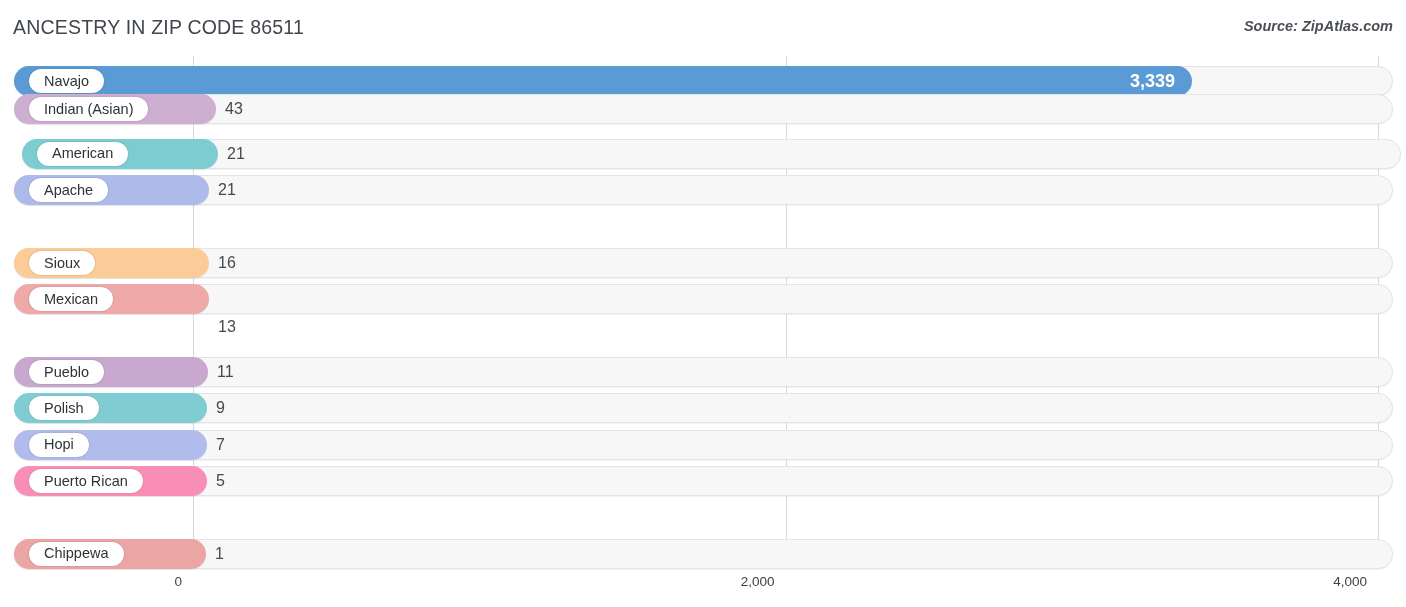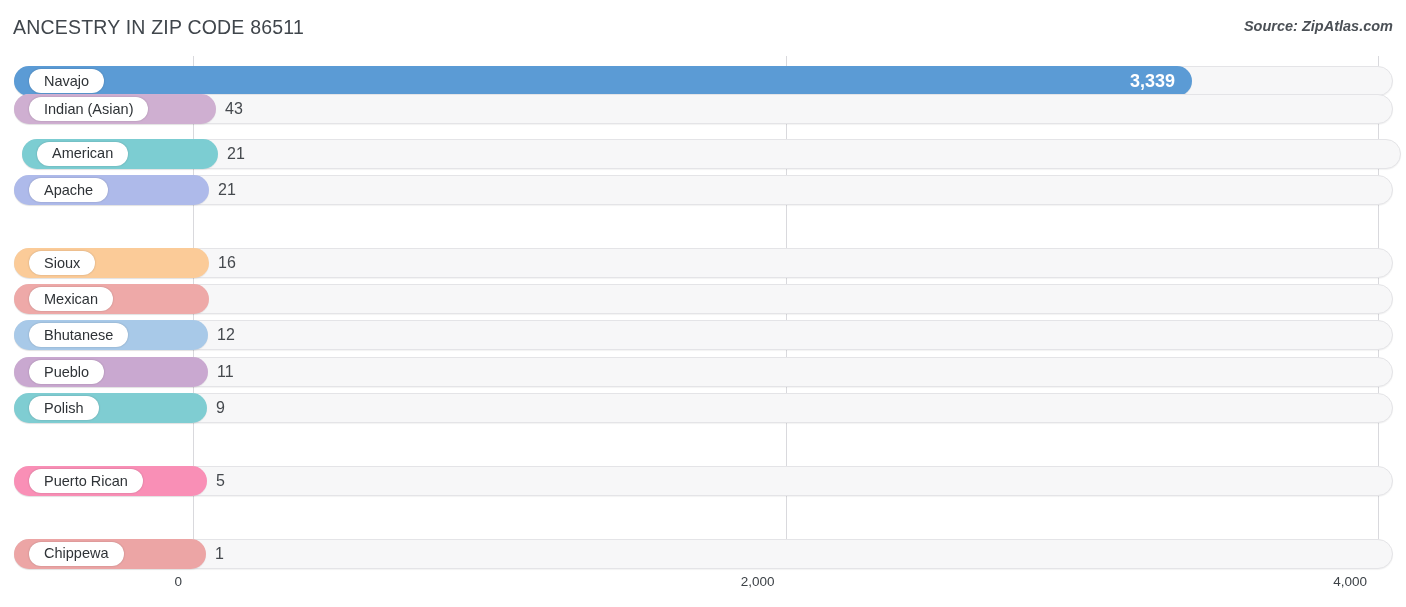--- a/index.html
+++ b/index.html
@@ -219,43 +219,43 @@
         <div class="value-out" style="left: 218px;">16</div>
       </div>
       <div class="row" style="top: 228.1px;">
         <div class="track"></div>
         <div class="bar" style="width: 195px; background: rgb(238, 169, 168);"></div>
         <div class="pill">
           <span class="pill-label">Mexican</span>
         </div>
         <div class="value-out" style="left: 218px; margin-top: 28px;">13</div>
       </div>
-      <div class="row" style="top: 264.45px;">
-        <div class="track"></div>
-        <div class="bar" style="width: 194px; background: rgb(168, 201, 232);"></div>
-        <div class="pill">
-          <span class="pill-label">Bhutanese</span>
-        </div>
-        <div class="value-out" style="left: 217px;">12</div>
-      </div>
       <div class="row" style="top: 300.8px;">
         <div class="track"></div>
         <div class="bar" style="width: 194px; background: rgb(201, 168, 208);"></div>
         <div class="pill">
           <span class="pill-label">Pueblo</span>
         </div>
         <div class="value-out" style="left: 217px;">11</div>
       </div>
       <div class="row" style="top: 337.15px;">
         <div class="track"></div>
         <div class="bar" style="width: 193px; background: rgb(127, 205, 210);"></div>
         <div class="pill">
           <span class="pill-label">Polish</span>
         </div>
         <div class="value-out" style="left: 216px;">9</div>
+      </div>
+      <div class="row" style="top: 373.5px;">
+        <div class="track"></div>
+        <div class="bar" style="width: 193px; background: rgb(177, 188, 236);"></div>
+        <div class="pill">
+          <span class="pill-label">Hopi</span>
+        </div>
+        <div class="value-out" style="left: 216px;">7</div>
       </div>
       <div class="row" style="top: 409.85px;">
         <div class="track"></div>
         <div class="bar" style="width: 193px; background: rgb(249, 143, 182);"></div>
         <div class="pill">
           <span class="pill-label">Puerto Rican</span>
         </div>
         <div class="value-out" style="left: 216px;">5</div>
       </div>
       <div class="row" style="top: 482.55px;">

